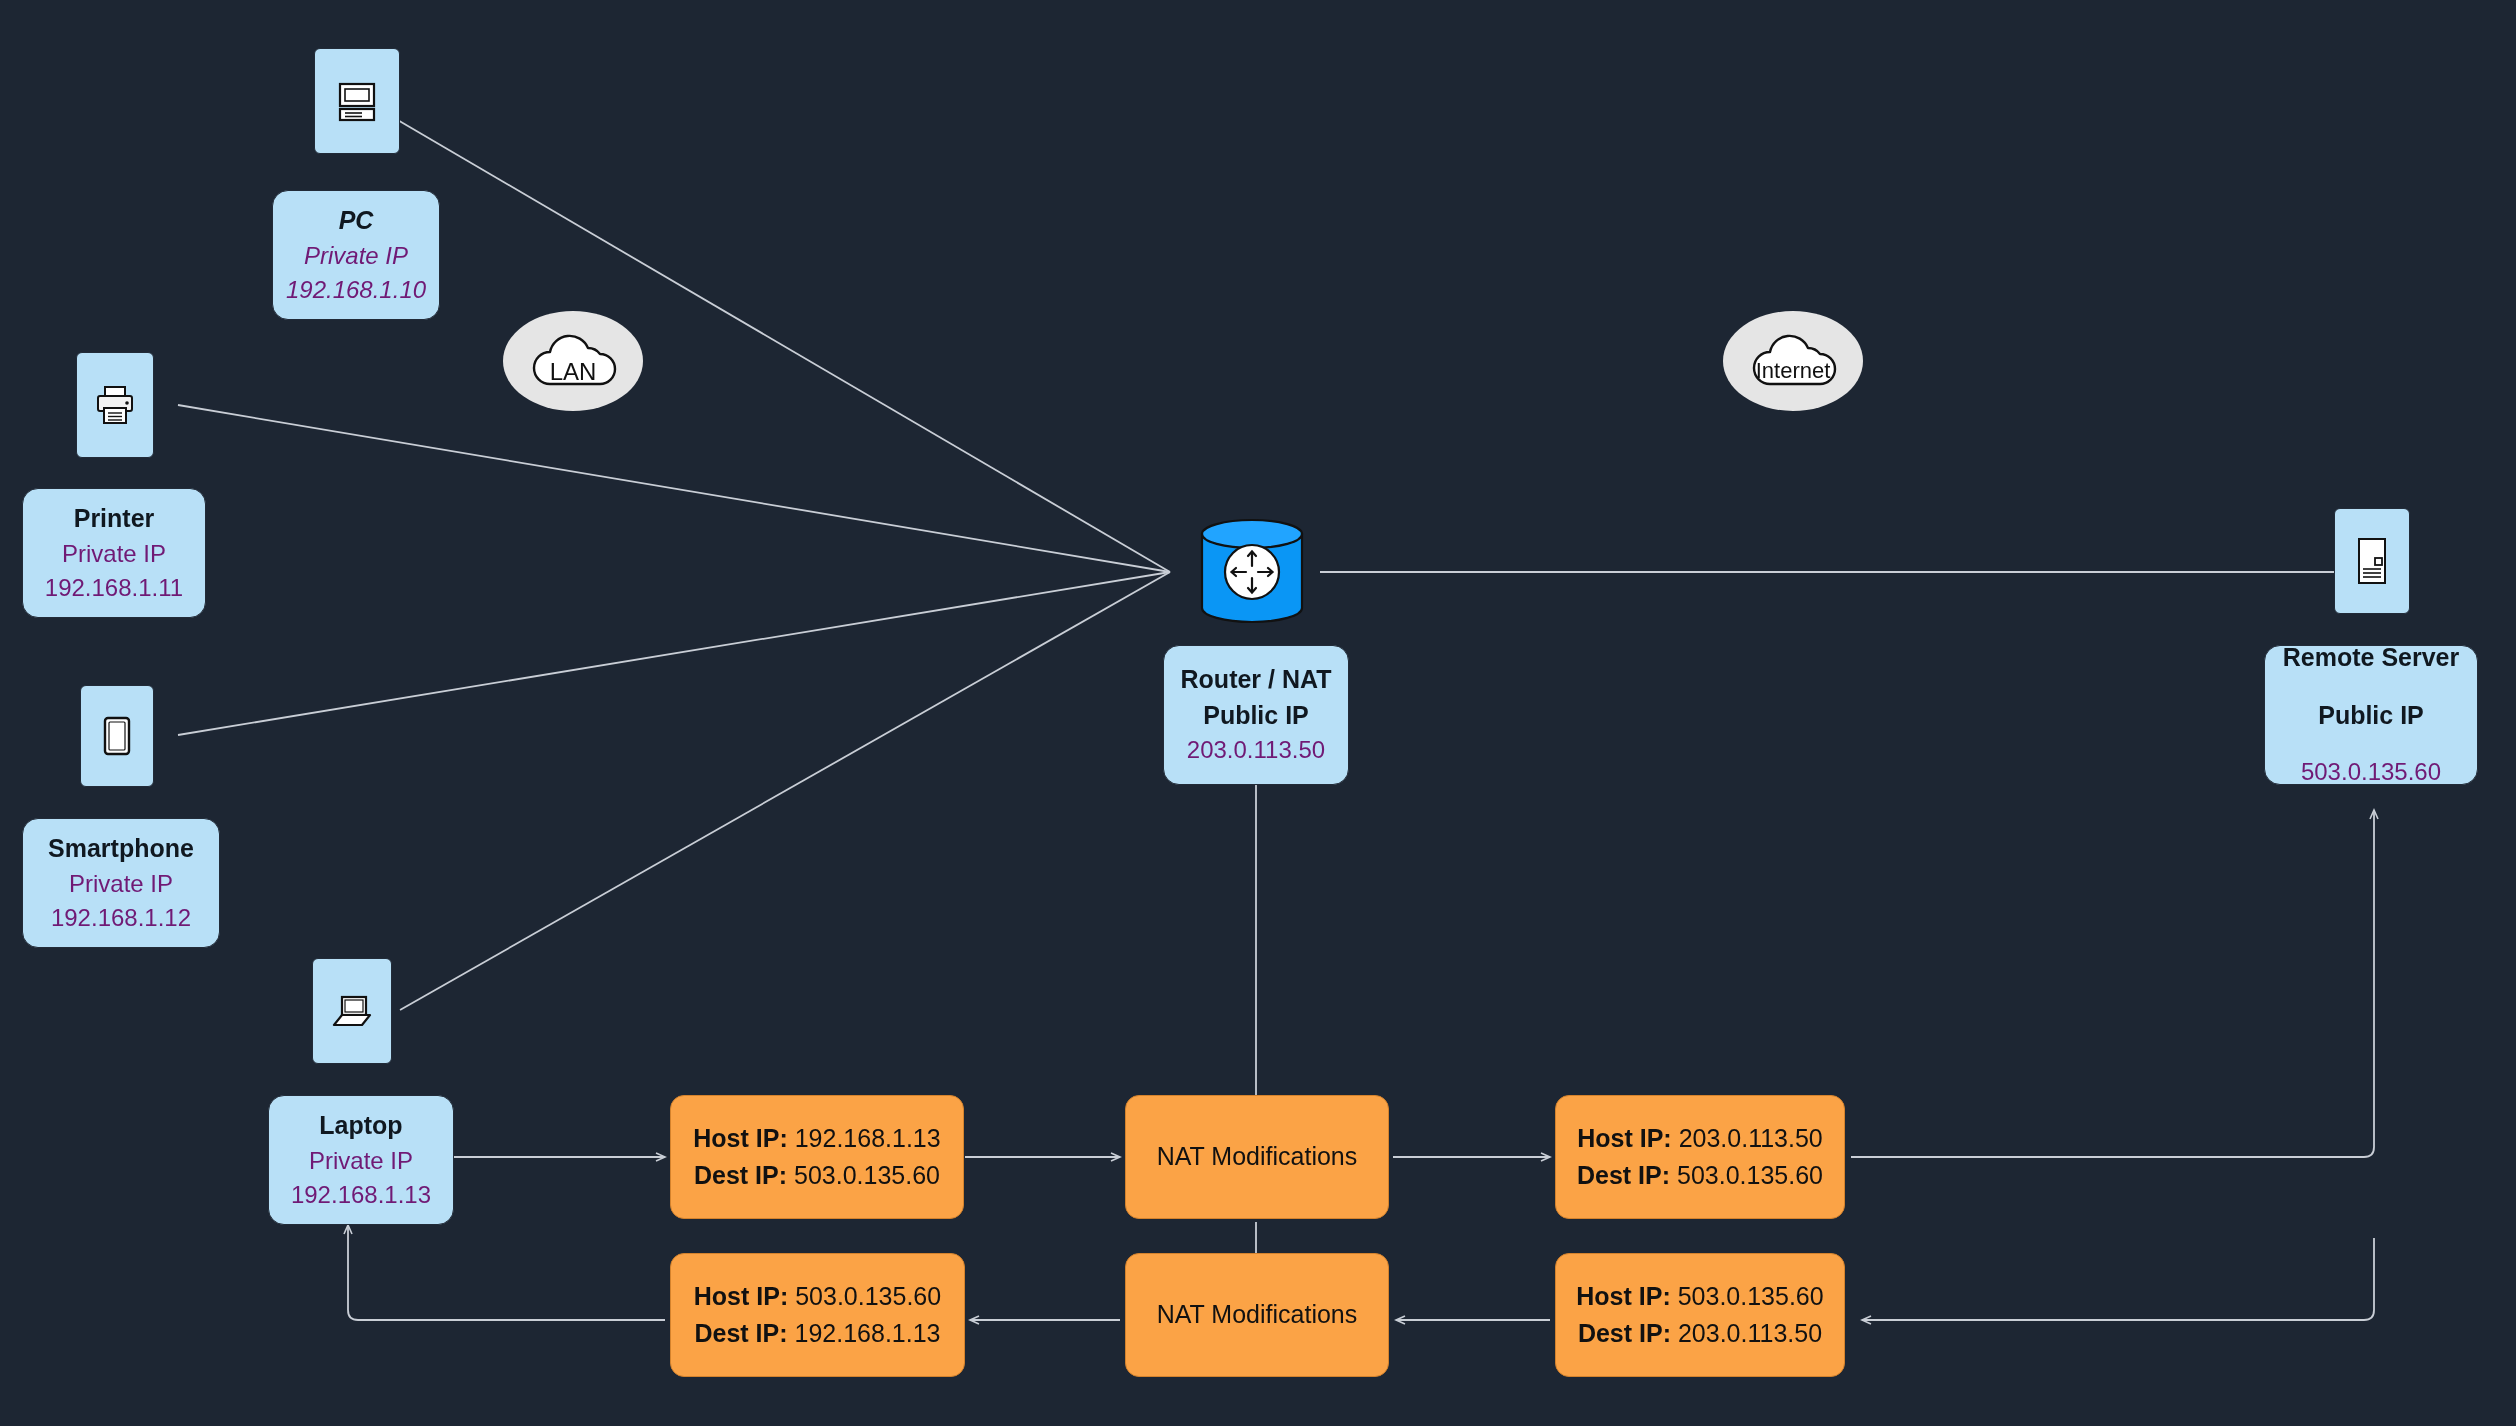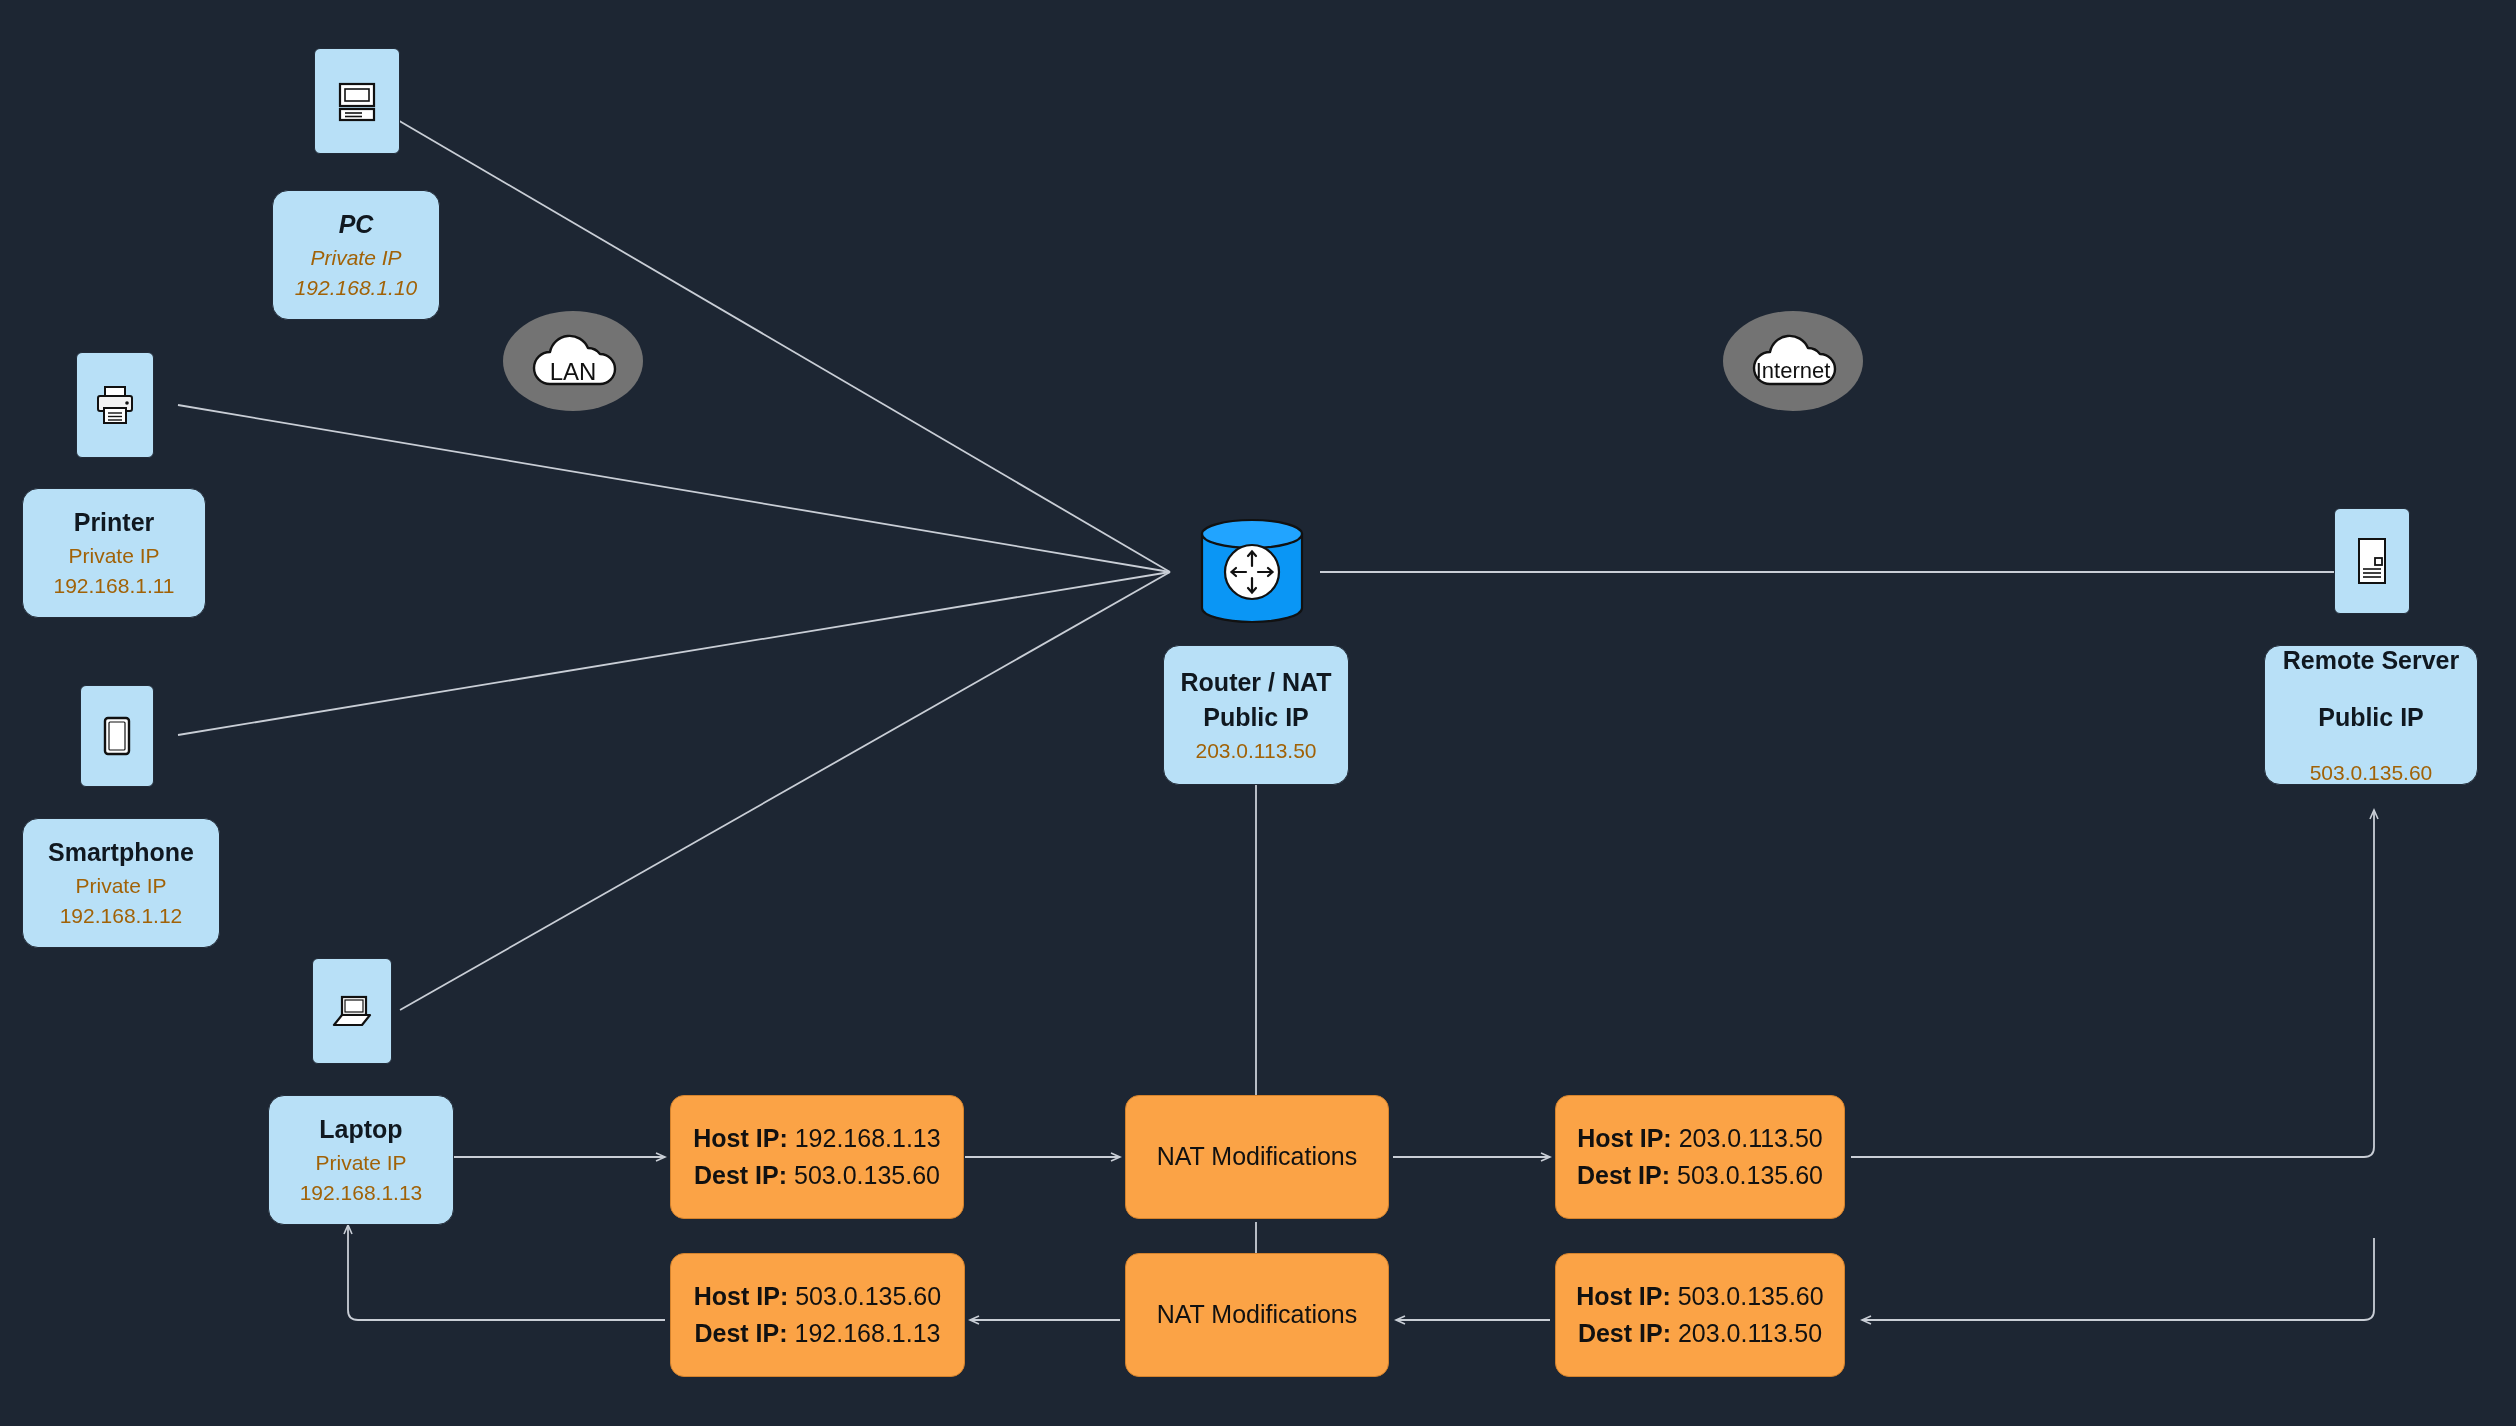--- a/index.html
+++ b/index.html
@@ -54,30 +54,30 @@
     box-sizing: border-box;
     line-height: 1.42;
   }
   .label-card .ttl {
     font-weight: bold;
     font-size: 25px;
     color: #101820;
     white-space: nowrap;
   }
   .label-card .sub {
-    font-size: 21px;
-    color: #a16207;
+    font-size: 24px;
+    color: #701a75;
     white-space: nowrap;
     font-weight: normal;
   }
   
   .cloud-badge {
     position: absolute;
     border-radius: 50%;
-    background: #737373;
+    background: #e5e5e5;
     display: flex;
     align-items: center;
     justify-content: center;
     text-decoration: underline;
   }
   .cloud-badge svg { display:block; }
   .cloud-text {
     position: absolute;
     width: 100%;
     text-align: center;

